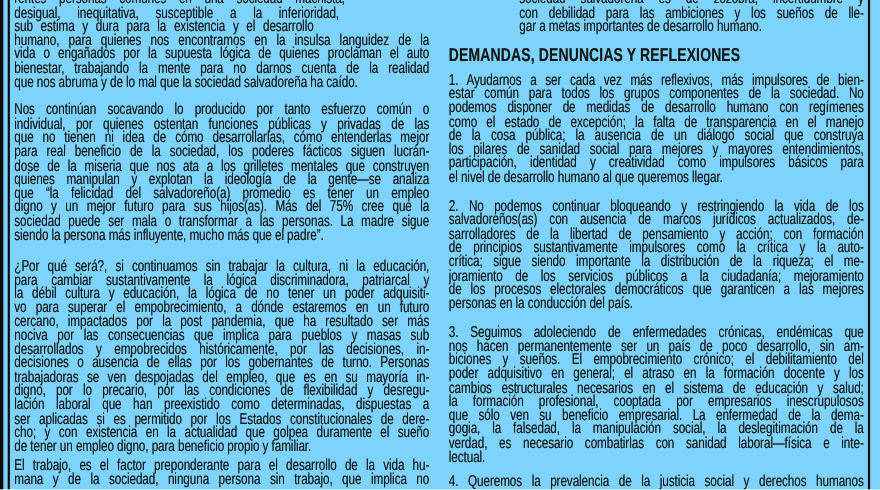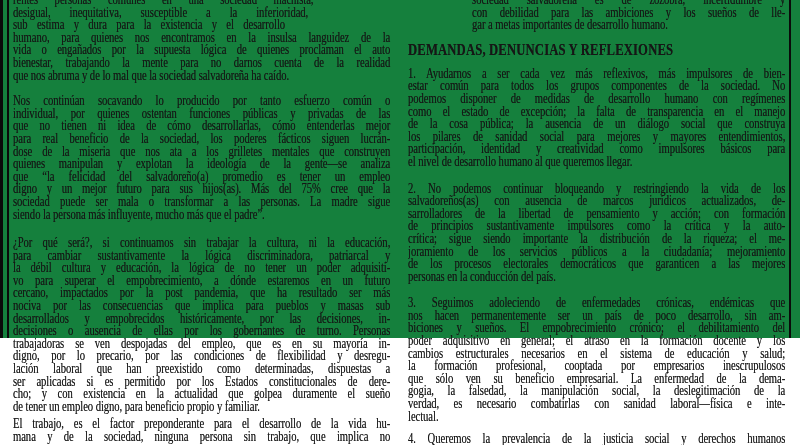--- a/index.html
+++ b/index.html
@@ -3,23 +3,23 @@
 <meta charset="utf-8">
 <style>
   html, body {
     margin: 0; padding: 0;
     width: 800px; height: 445px;
     overflow: hidden;
     background: #ffffff;
   }
   .page {
     position: relative;
-    width: 800px; height: 338px;
-    background: #15803d;
-    font-family: Liberation Serif, serif;
+    width: 800px; height: 445px;
+    background: #7dd3fc;
+    font-family: Liberation Sans, sans-serif;
     color: #161616;
   }
   .vline {
     position: absolute; top: 0; bottom: 0;
     background: #0a0a0a;
   }
   .vline.left-outer { left: 0px; width: 3px; }
   .vline.left-inner { left: 7px; width: 1.5px; }
   .vline.right-edge { left: 789px; width: 2px; }
 

